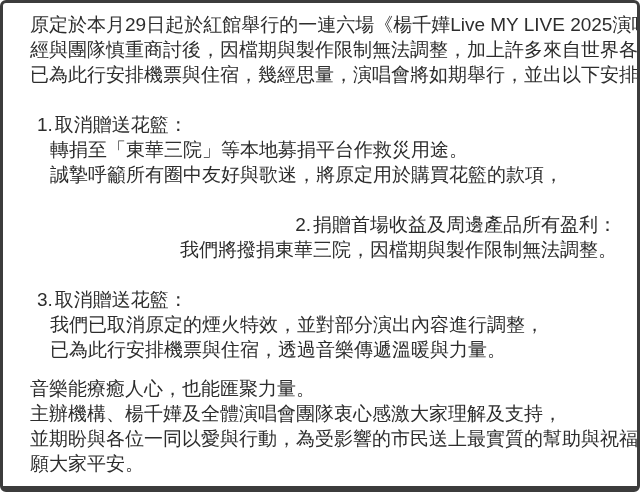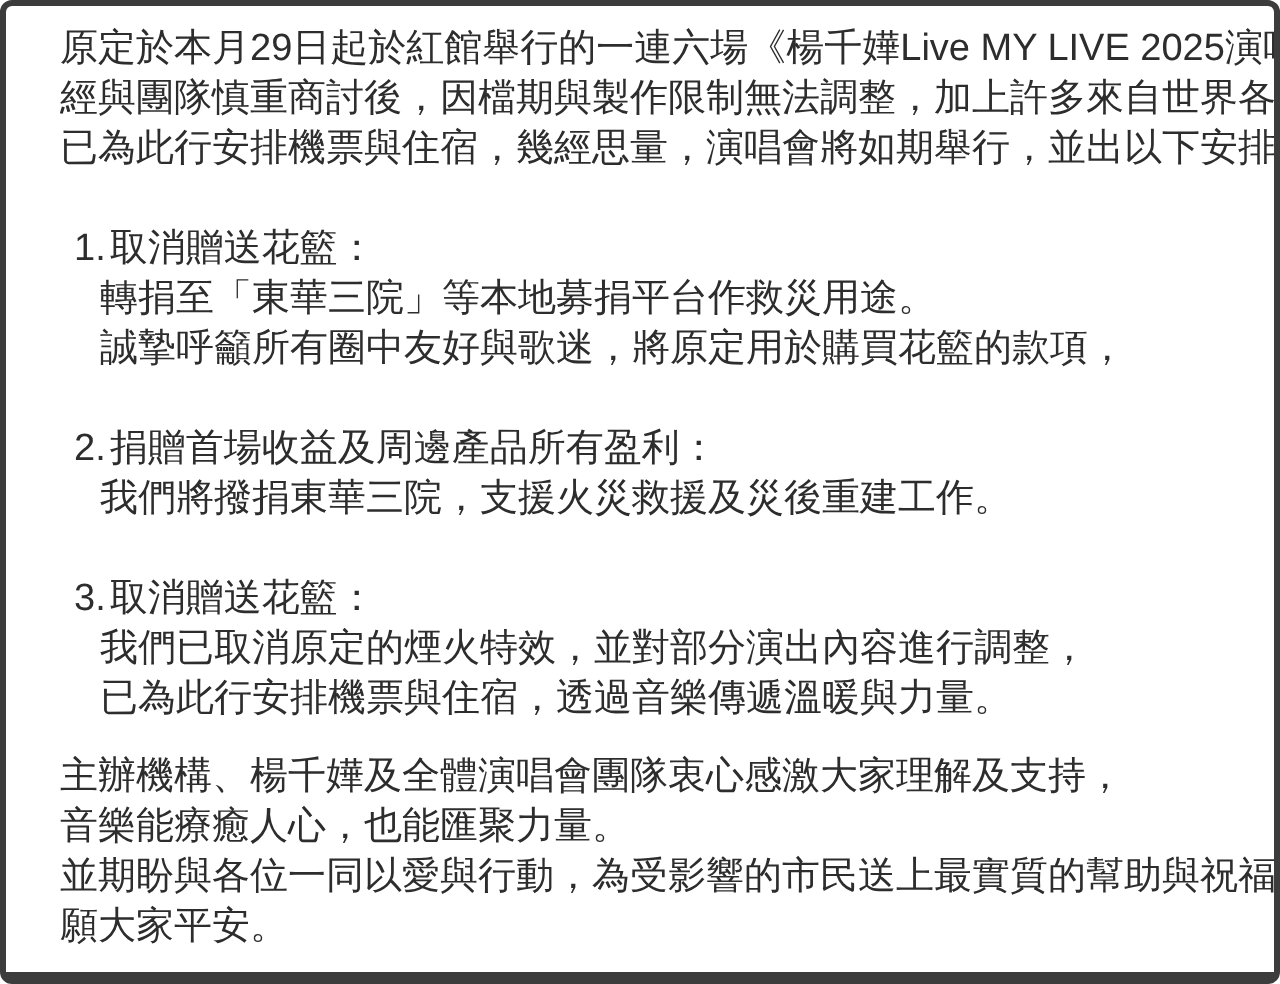--- a/index.html
+++ b/index.html
@@ -27,21 +27,21 @@
     padding: 9px 20px 0 27px;
     overflow: hidden;
     color: var(--text);
     font-size: 19px;
     line-height: 25px;
     font-weight: 500;
   }
   .para .line { white-space: nowrap; }
   .list-item { margin-left: 7px; }
   .list-item.first { margin-top: 16px; }
-  .list-item.second { margin-top: 22px; }
+  .list-item.second { margin-top: 22px; text-align: right; }
   .list-item.third { margin-top: 20px; }
   .item-heading { white-space: nowrap; margin-top: 25px; }
   .item-number { display: inline-block; margin-right: 2px; }
   .item-line { margin-left: 13px; white-space: nowrap; }
   .closing { margin-top: 14px; }
 </style>
 </head>
 <body>
 
 <div class="card">
@@ -53,29 +53,29 @@
   </div>
 
   <div class="list-item first">
     <div class="item-heading"><span class="item-number">1.</span><span>取消贈送花籃：</span></div>
     <div class="item-line">轉捐至「東華三院」等本地募捐平台作救災用途。</div>
     <div class="item-line">誠摯呼籲所有圈中友好與歌迷，將原定用於購買花籃的款項，</div>
   </div>
 
   <div class="list-item second">
     <div class="item-heading"><span class="item-number">2.</span><span>捐贈首場收益及周邊產品所有盈利：</span></div>
-    <div class="item-line">我們將撥捐東華三院，支援火災救援及災後重建工作。</div>
+    <div class="item-line">我們將撥捐東華三院，因檔期與製作限制無法調整。</div>
   </div>
 
   <div class="list-item third">
     <div class="item-heading"><span class="item-number">3.</span><span>取消贈送花籃：</span></div>
     <div class="item-line">我們已取消原定的煙火特效，並對部分演出內容進行調整，</div>
     <div class="item-line">已為此行安排機票與住宿，透過音樂傳遞溫暖與力量。</div>
   </div>
 
   <div class="para closing">
+    <div class="line">音樂能療癒人心，也能匯聚力量。</div>
     <div class="line">主辦機構、楊千嬅及全體演唱會團隊衷心感激大家理解及支持，</div>
-    <div class="line">音樂能療癒人心，也能匯聚力量。</div>
     <div class="line">並期盼與各位一同以愛與行動，為受影響的市民送上最實質的幫助與祝福，</div>
     <div class="line">願大家平安。</div>
   </div>
 
 </div>
 
 </body></html>

